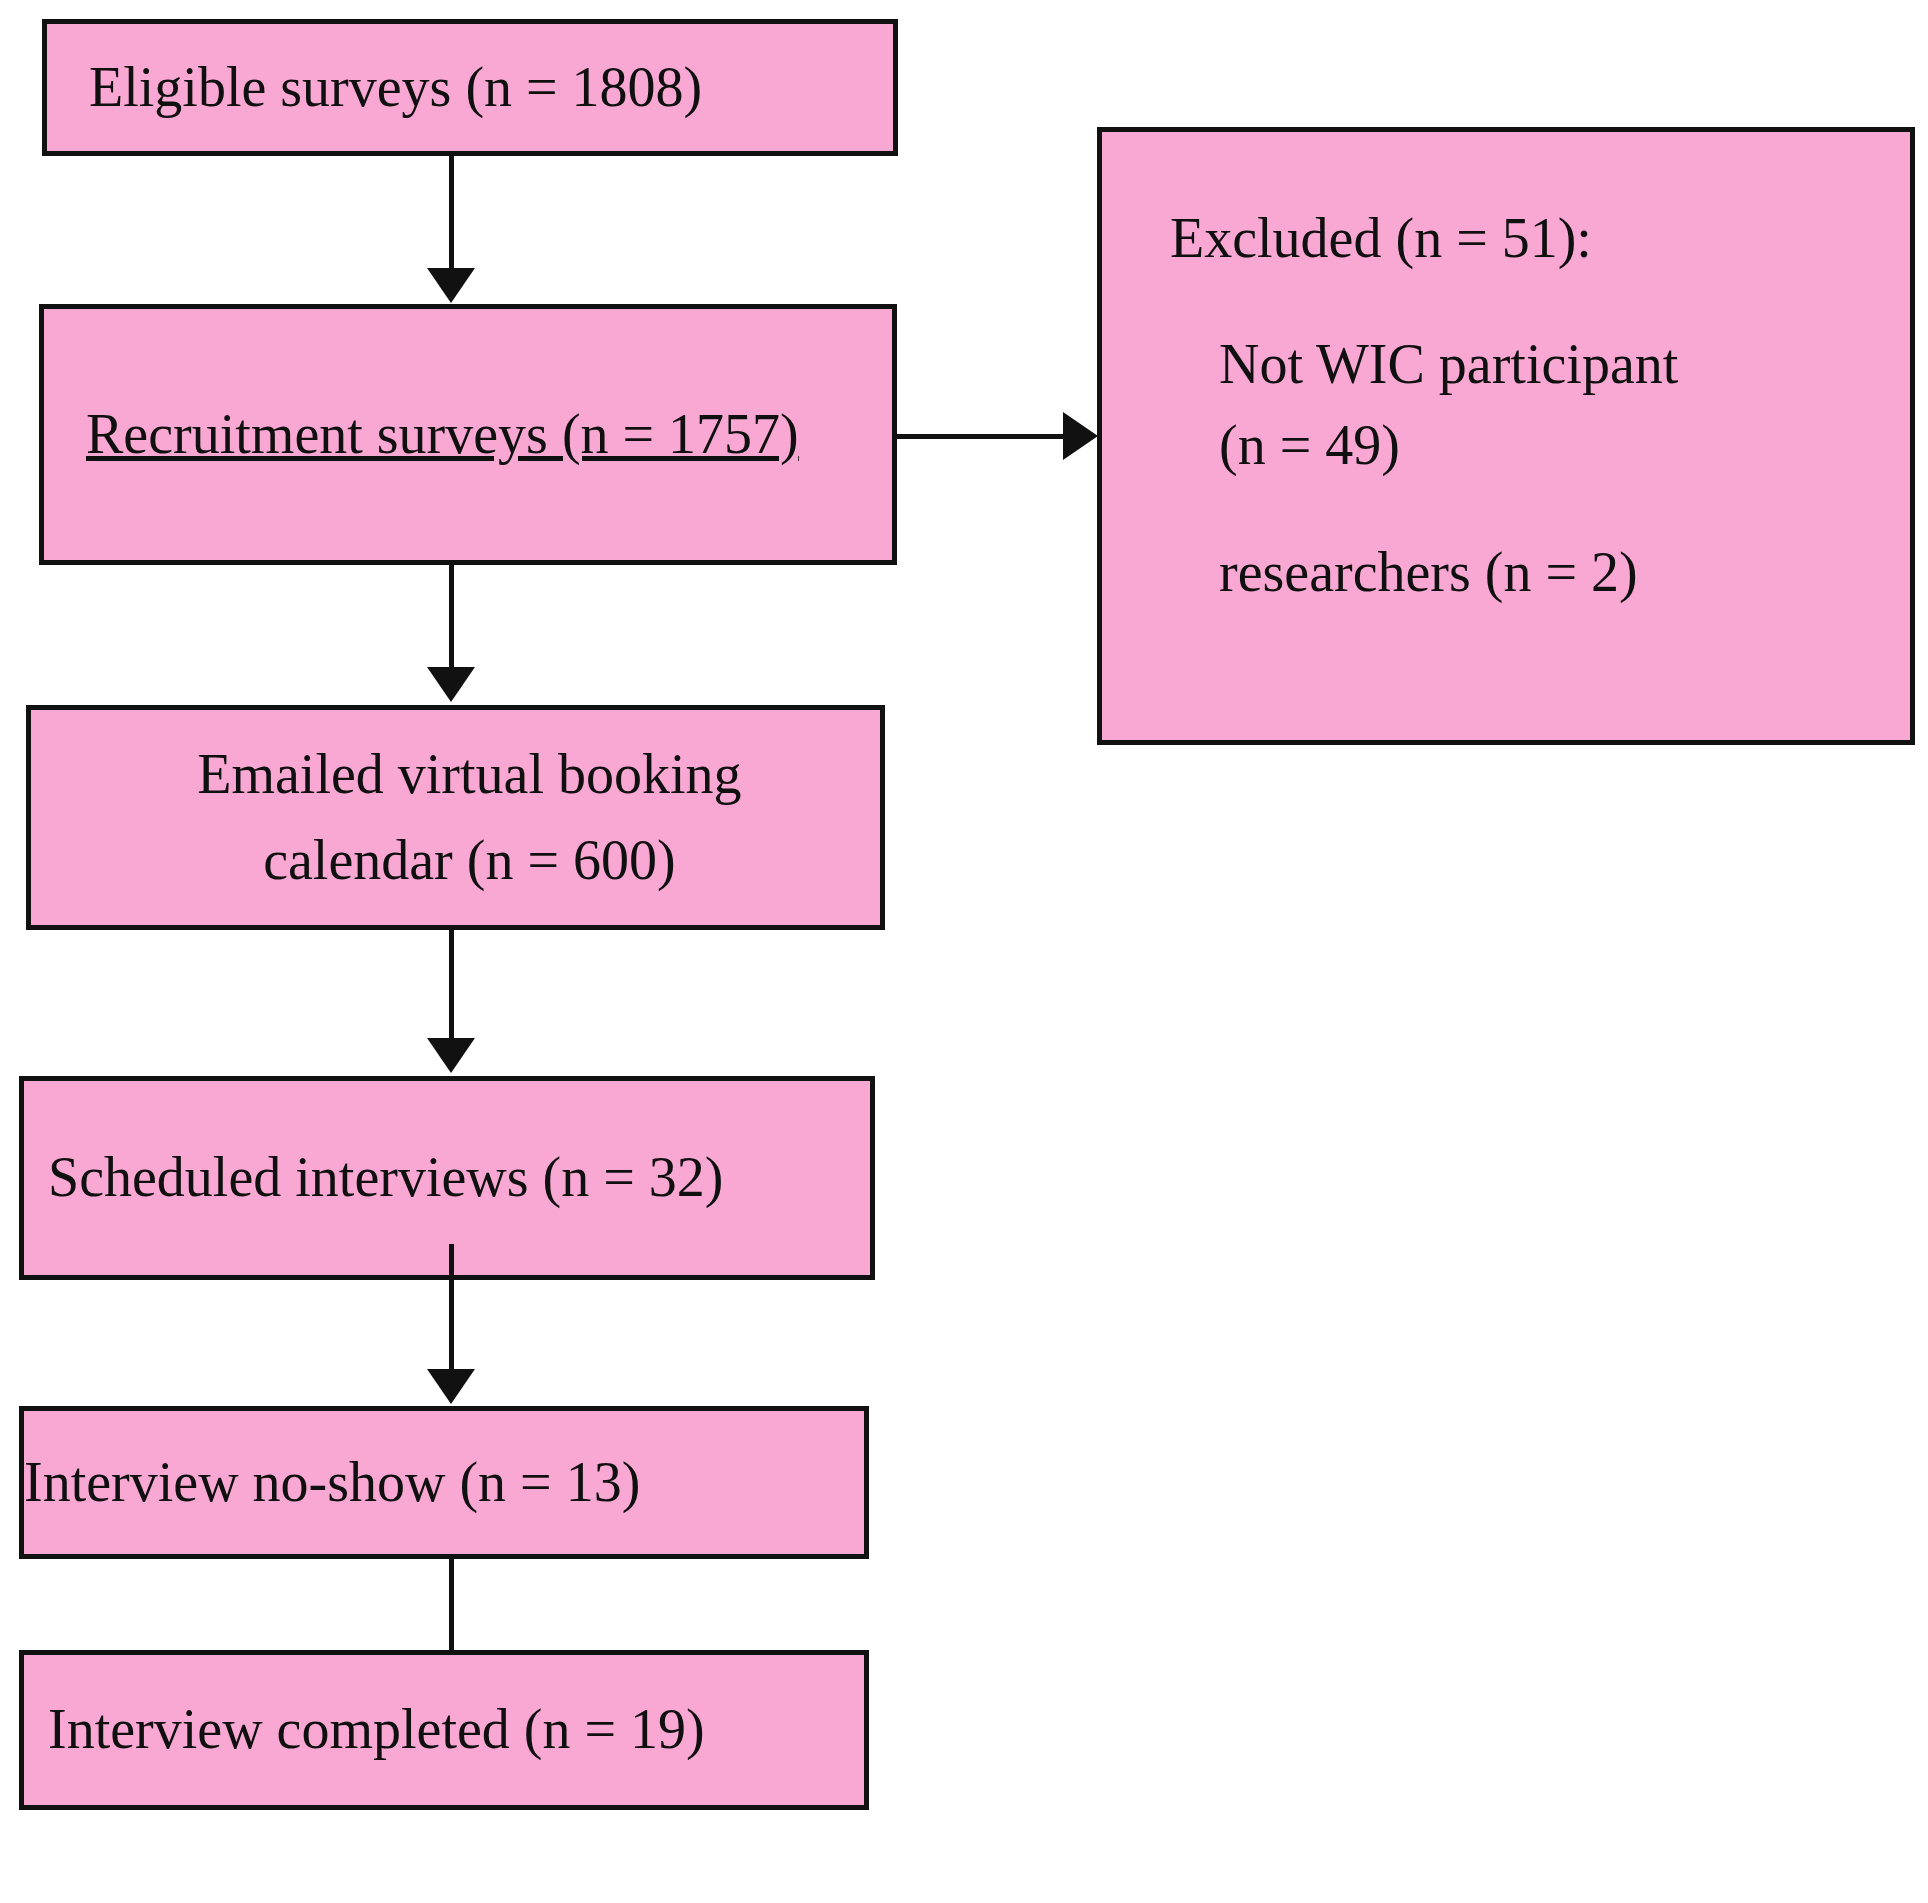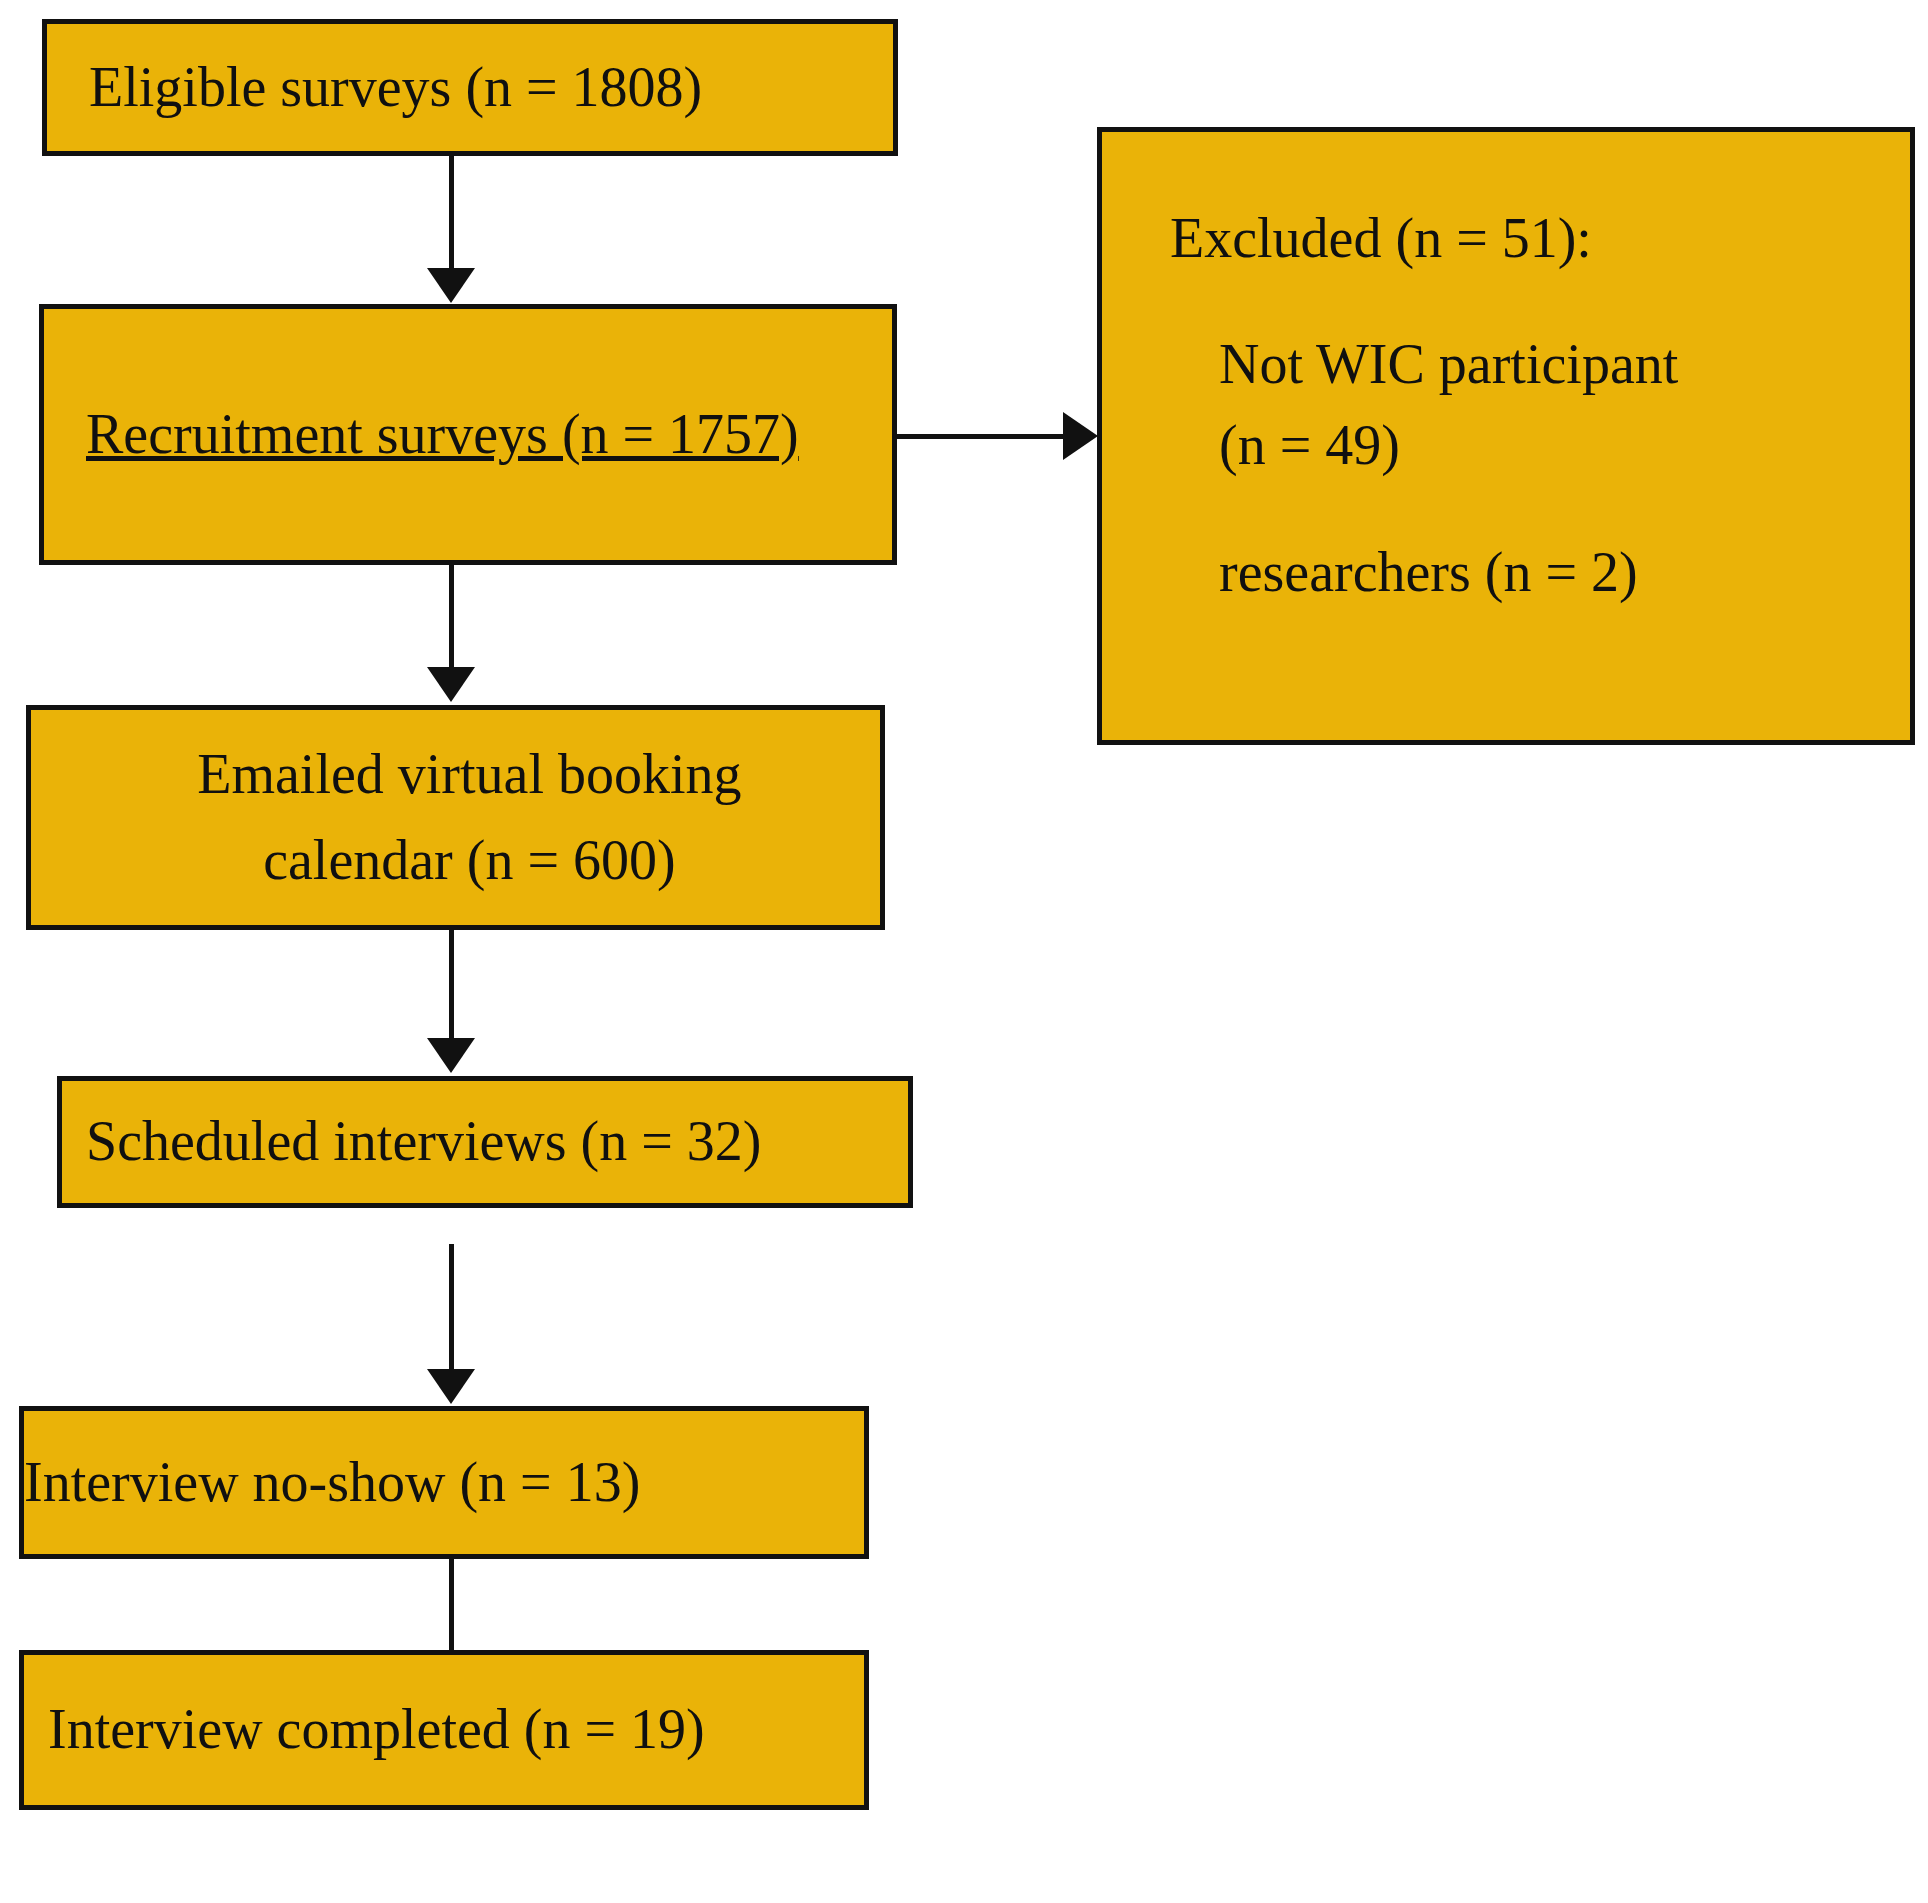--- a/index.html
+++ b/index.html
@@ -13,41 +13,41 @@
     height: 1903px;
     background: #ffffff;
     overflow: hidden;
     font-family: "Liberation Serif", "DejaVu Serif", serif;
     color: #0a0a0a;
   }
   .node {
     position: absolute;
     box-sizing: border-box;
     border: 5.3px solid #111111;
-    background: #eab308;
+    background: #f9a8d4;
     display: flex;
     flex-direction: column;
     justify-content: center;
   }
   .node .line {
     font-size: 56px;
     line-height: 1.52;
     white-space: nowrap;
     color: #101010;
   }
   .node.n1 { left: 42px;  top: 19px;   width: 856px; height: 137px; }
   .node.n1 .line { padding-left: 42px; }
 
   .node.n2 { left: 39px;  top: 304px;  width: 858px; height: 261px; }
   .node.n2 .line { padding-left: 42px; text-decoration: underline; }
 
   .node.n3 { left: 26.4px;  top: 705px;  width: 859px; height: 225px; text-align: center; }
   .node.n3 .line { padding-left: 27px; }
 
-  .node.n4 { left: 19px;  top: 1076px; width: 856px; height: 132px; margin-left: 38px; }
+  .node.n4 { left: 19px;  top: 1076px; width: 856px; height: 204px; }
   .node.n4 .line { padding-left: 24px; }
 
   .node.n5 { left: 19px;  top: 1406px; width: 850px; height: 153px; }
   .node.n5 .line { }
 
   .node.n6 { left: 19px;  top: 1650px; width: 850px; height: 160px; }
   .node.n6 .line { padding-left: 24px; }
 
   .node.excluded {
     left: 1097px; top: 127px; width: 818px; height: 618px;

